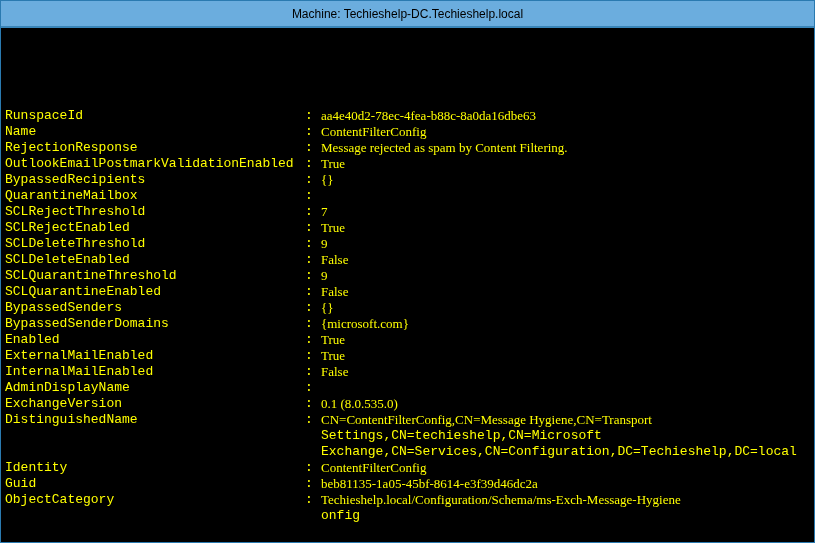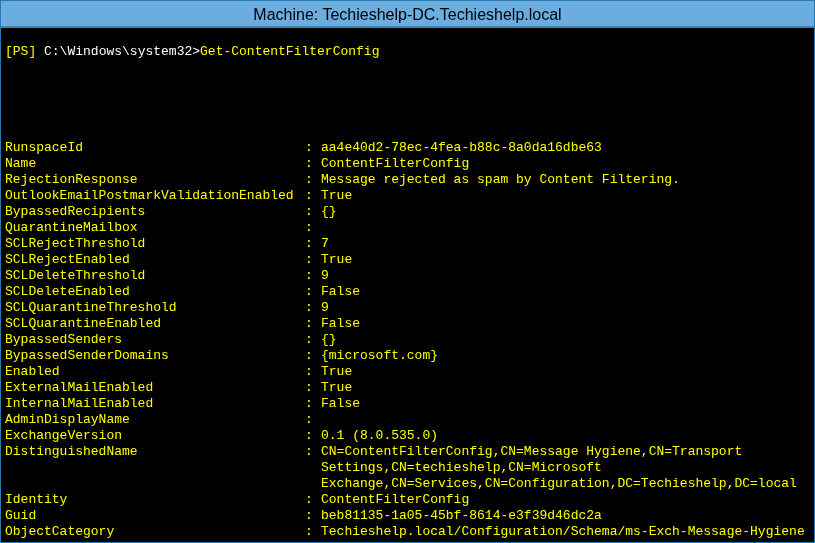--- a/index.html
+++ b/index.html
@@ -13,45 +13,44 @@
     overflow: hidden;
     border: 1px solid #2a7ab0;
   }
   .titlebar {
     background: #6badde;
     color: #000;
     text-align: center;
     height: 27px;
     line-height: 27px;
     font-family: 'Segoe UI', sans-serif;
-    font-size: 16px;
+    font-size: 12px;
     border-bottom: 2px solid #3a85b8;
   }
   .terminal {
     padding: 0 4px;
     color: #fff;
     white-space: pre;
     overflow: hidden;
   }
   .yellow { color: #ffff00; }
   .white { color: #ffffff; }
   .row { display: flex; }
   .key { display: inline-block; min-width: 300px; }
   .sep { display: inline-block; width: 16px; }
-  .val { flex: 1; }
+  .val { flex: 1; font-family: Liberation Serif, serif; }
   .cont { padding-left: 316px; font-family: Liberation Mono, monospace; }
 </style>
 </head>
 <body>
 
 <div class="titlebar">
   <span>Machine: Techieshelp-DC.Techieshelp.local</span>
 </div>
 
 <div class="terminal">
-<div><span class="yellow">[PS]</span><span class="white"> C:\Windows\system32&gt;</span><span class="yellow">Get-ContentFilterConfig</span></div>
 <div>&nbsp;</div>
 <div>&nbsp;</div>
 <div id="output-rows"><div class="row"><span class="key yellow">RunspaceId</span><span class="sep yellow">: </span><span class="val yellow">aa4e40d2-78ec-4fea-b88c-8a0da16dbe63</span></div><div class="row"><span class="key yellow">Name</span><span class="sep yellow">: </span><span class="val yellow">ContentFilterConfig</span></div><div class="row"><span class="key yellow">RejectionResponse</span><span class="sep yellow">: </span><span class="val yellow">Message rejected as spam by Content Filtering.</span></div><div class="row"><span class="key yellow">OutlookEmailPostmarkValidationEnabled</span><span class="sep yellow">: </span><span class="val yellow">True</span></div><div class="row"><span class="key yellow">BypassedRecipients</span><span class="sep yellow">: </span><span class="val yellow">{}</span></div><div class="row"><span class="key yellow">QuarantineMailbox</span><span class="sep yellow">: </span><span class="val yellow"></span></div><div class="row"><span class="key yellow">SCLRejectThreshold</span><span class="sep yellow">: </span><span class="val yellow">7</span></div><div class="row"><span class="key yellow">SCLRejectEnabled</span><span class="sep yellow">: </span><span class="val yellow">True</span></div><div class="row"><span class="key yellow">SCLDeleteThreshold</span><span class="sep yellow">: </span><span class="val yellow">9</span></div><div class="row"><span class="key yellow">SCLDeleteEnabled</span><span class="sep yellow">: </span><span class="val yellow">False</span></div><div class="row"><span class="key yellow">SCLQuarantineThreshold</span><span class="sep yellow">: </span><span class="val yellow">9</span></div><div class="row"><span class="key yellow">SCLQuarantineEnabled</span><span class="sep yellow">: </span><span class="val yellow">False</span></div><div class="row"><span class="key yellow">BypassedSenders</span><span class="sep yellow">: </span><span class="val yellow">{}</span></div><div class="row"><span class="key yellow">BypassedSenderDomains</span><span class="sep yellow">: </span><span class="val yellow">{microsoft.com}</span></div><div class="row"><span class="key yellow">Enabled</span><span class="sep yellow">: </span><span class="val yellow">True</span></div><div class="row"><span class="key yellow">ExternalMailEnabled</span><span class="sep yellow">: </span><span class="val yellow">True</span></div><div class="row"><span class="key yellow">InternalMailEnabled</span><span class="sep yellow">: </span><span class="val yellow">False</span></div><div class="row"><span class="key yellow">AdminDisplayName</span><span class="sep yellow">: </span><span class="val yellow"></span></div><div class="row"><span class="key yellow">ExchangeVersion</span><span class="sep yellow">: </span><span class="val yellow">0.1 (8.0.535.0)</span></div><div class="row"><span class="key yellow">DistinguishedName</span><span class="sep yellow">: </span><span class="val yellow">CN=ContentFilterConfig,CN=Message Hygiene,CN=Transport</span></div><div class="cont yellow">Settings,CN=techieshelp,CN=Microsoft</div><div class="cont yellow">Exchange,CN=Services,CN=Configuration,DC=Techieshelp,DC=local</div><div class="row"><span class="key yellow">Identity</span><span class="sep yellow">: </span><span class="val yellow">ContentFilterConfig</span></div><div class="row"><span class="key yellow">Guid</span><span class="sep yellow">: </span><span class="val yellow">beb81135-1a05-45bf-8614-e3f39d46dc2a</span></div><div class="row"><span class="key yellow">ObjectCategory</span><span class="sep yellow">: </span><span class="val yellow">Techieshelp.local/Configuration/Schema/ms-Exch-Message-Hygiene</span></div><div class="cont yellow">onfig</div></div>
 
 
 
 </div>
 
 </body></html>

